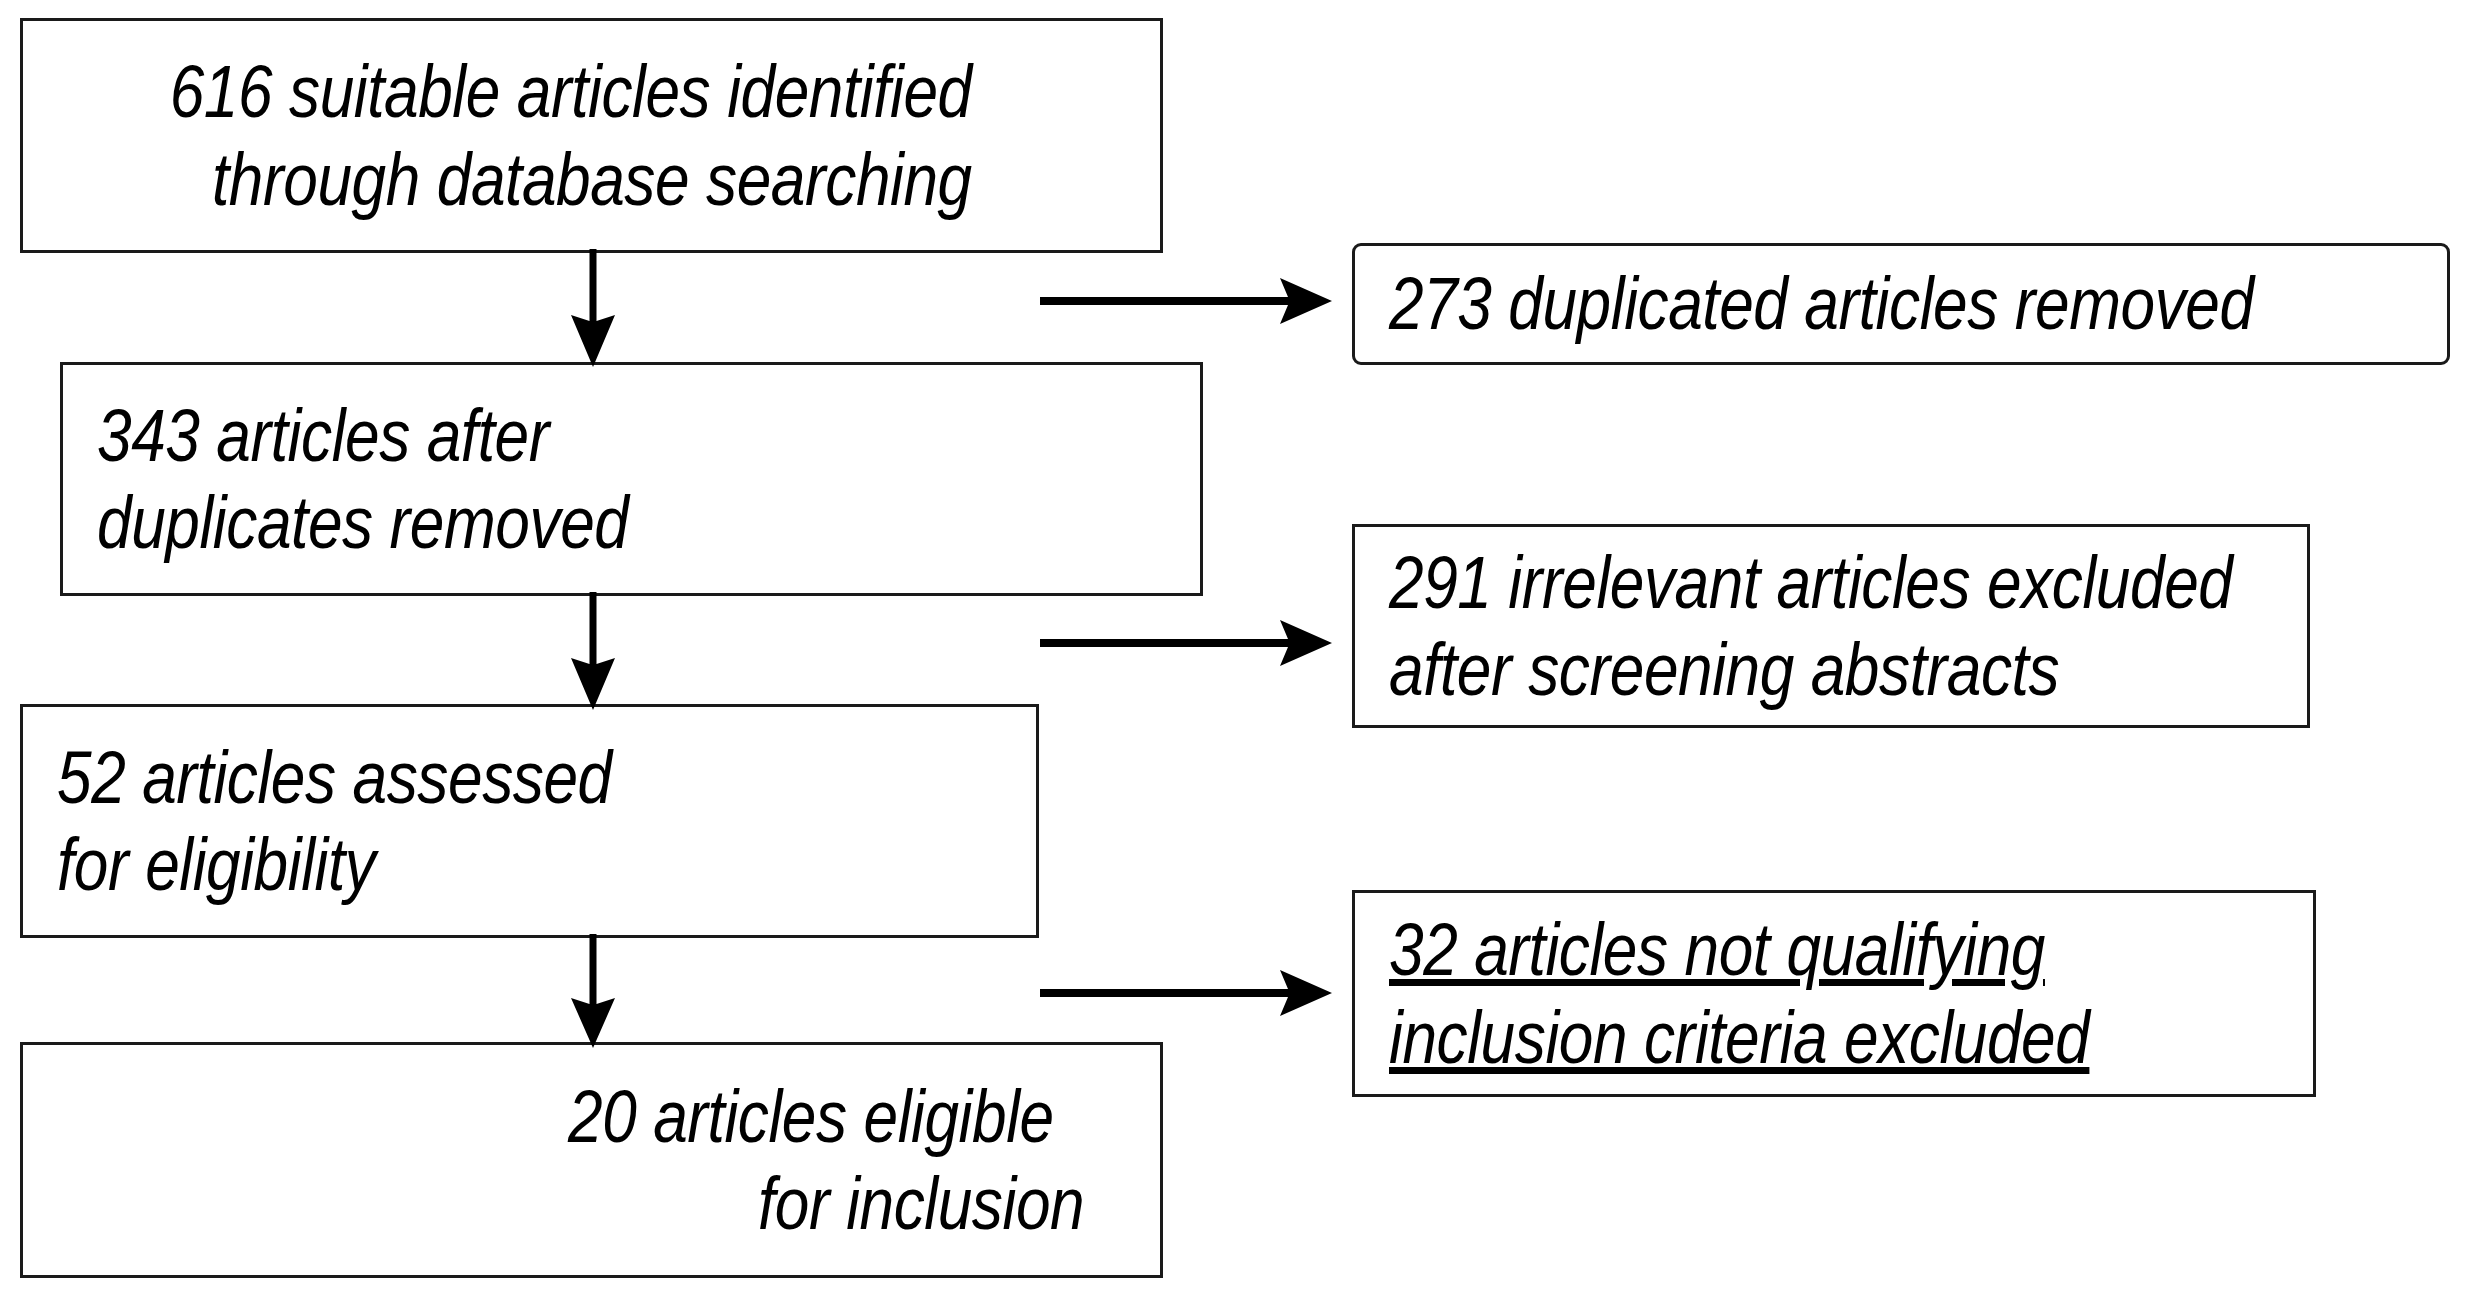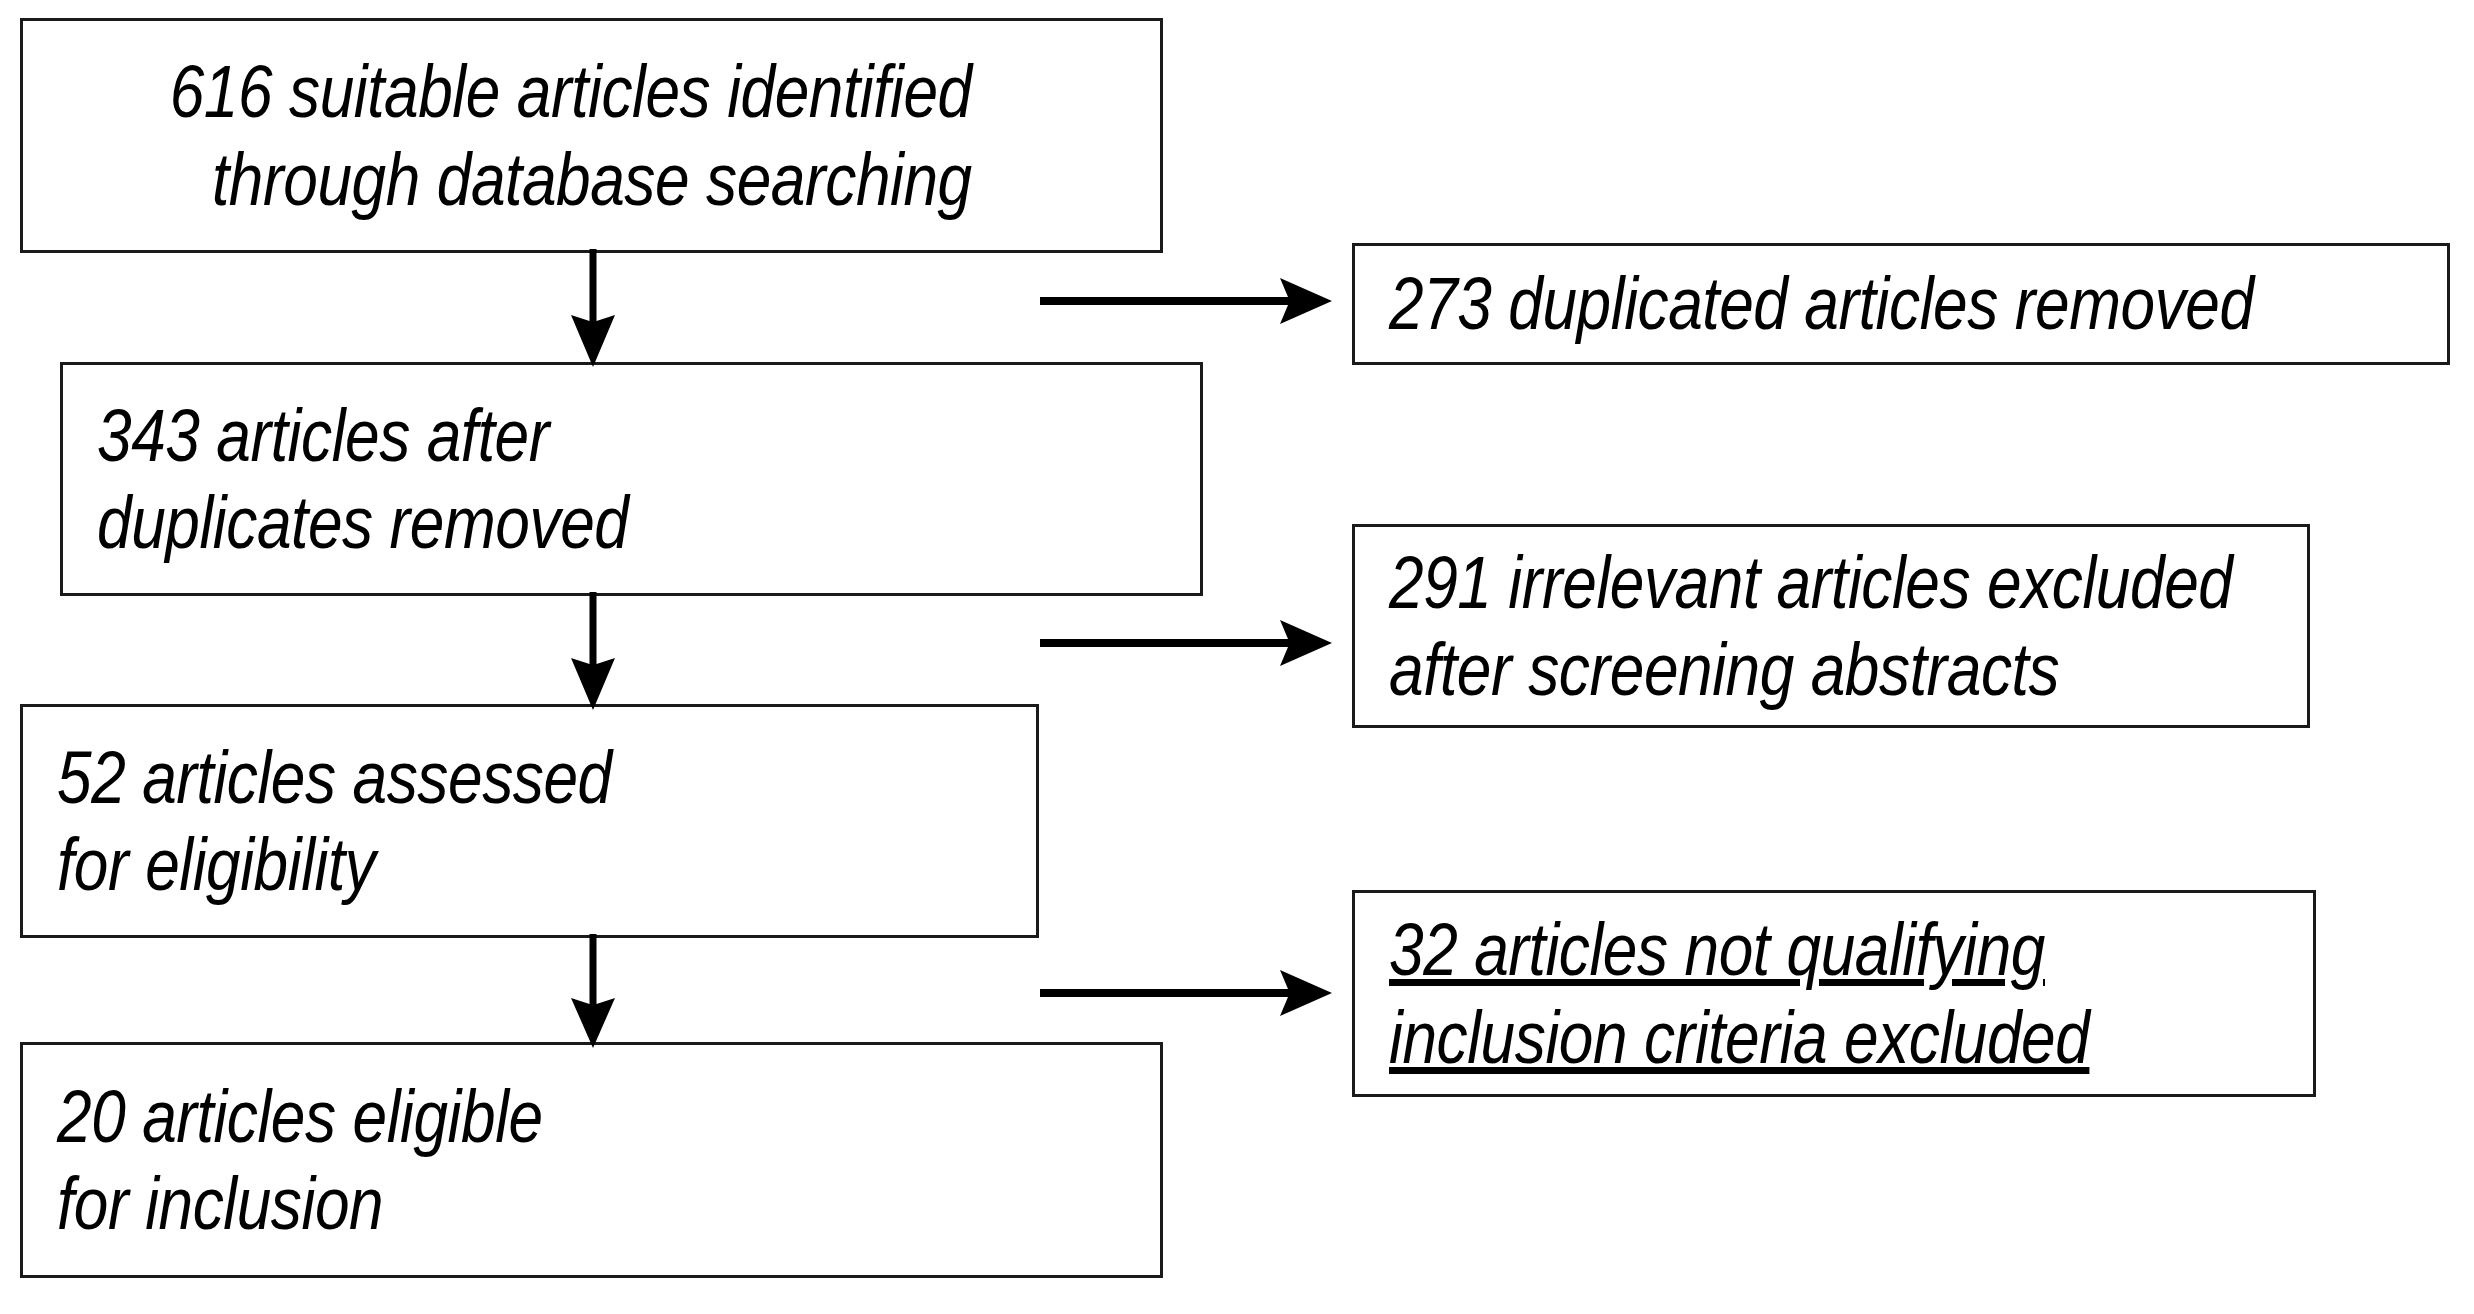--- a/index.html
+++ b/index.html
@@ -36,23 +36,23 @@
     letter-spacing: -0.5px;
     color: #000000;
     white-space: nowrap;
     transform: scaleX(0.84);
     transform-origin: left center;
   }
   
   #box-identified { left: 20px;  top: 18px;   width: 1143px; height: 235px; text-align: right; }
   #box-after-dupes { left: 20px; top: 362px;  width: 1143px; height: 234px; margin-left: 40px; }
   #box-assessed   { left: 20px;  top: 704px;  width: 1019px; height: 234px; }
-  #box-eligible   { left: 20px;  top: 1042px; width: 1143px; height: 236px; }
+  #box-eligible   { left: 20px;  top: 1042px; width: 1143px; height: 236px; align-items: flex-end; }
   
-  #box-duplicates-removed { left: 1352px; top: 243px; width: 1098px; height: 122px; }
+  #box-duplicates-removed { left: 1352px; top: 243px; width: 1098px; height: 122px; border-radius: 9px; }
   #box-irrelevant-excluded { left: 1352px; top: 524px; width: 958px; height: 204px; }
   #box-not-qualifying     { left: 1352px; top: 890px; width: 964px;  height: 207px; text-decoration: underline; }
 
   
   .arrow-down {
     position: absolute;
     left: 568px;
     width: 50px;
   }
   .arrow-down svg, .arrow-right svg { display: block; }

